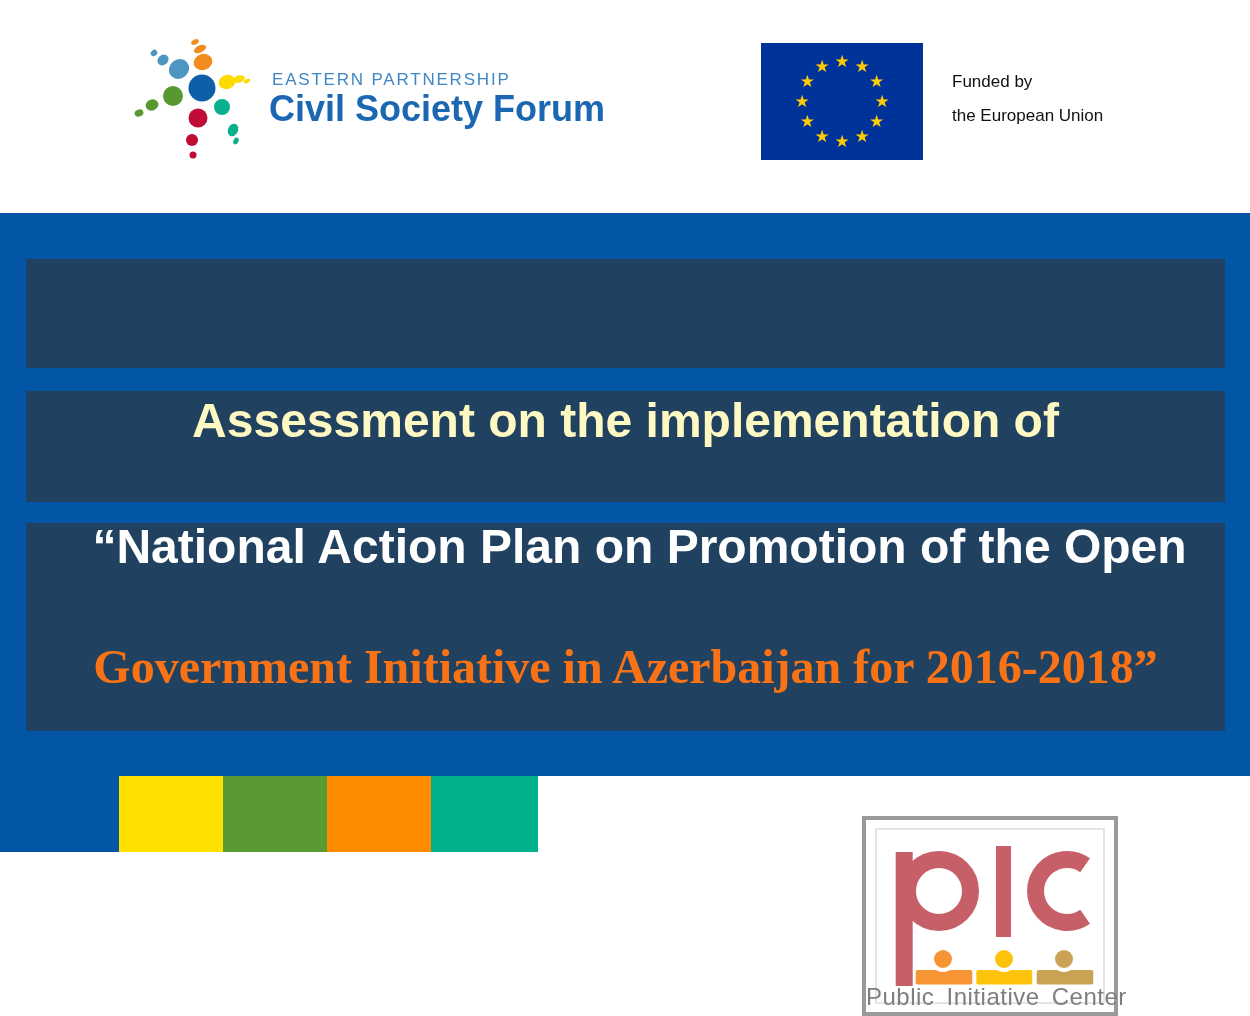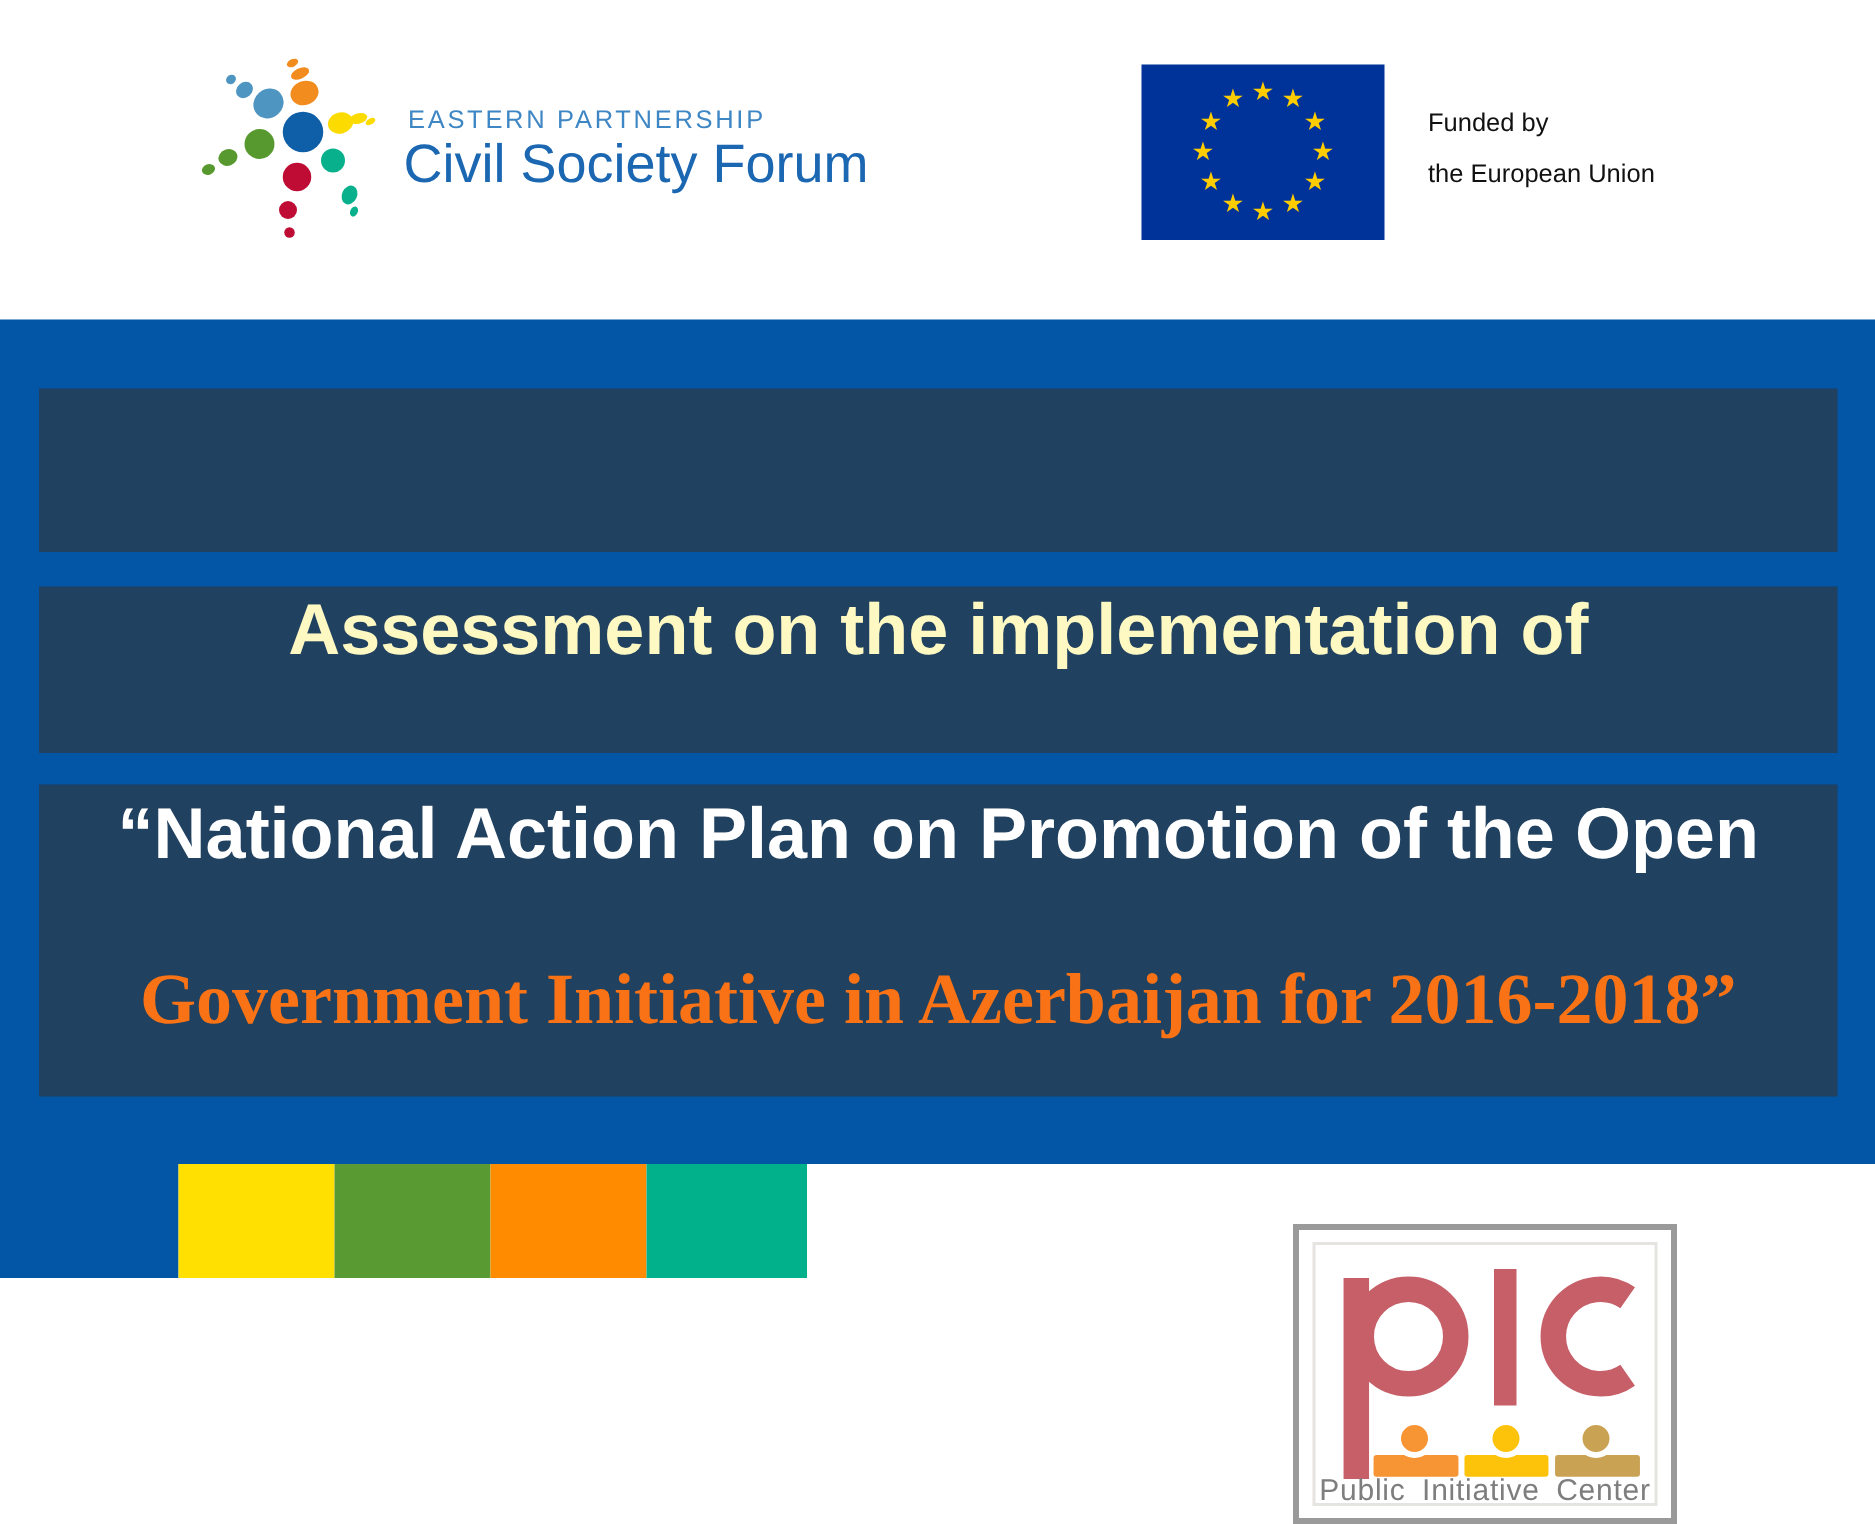--- a/index.html
+++ b/index.html
@@ -9,59 +9,59 @@
     font-family:"Liberation Sans",sans-serif;
   }
   
   .epcsf-logo-mark{position:absolute;left:120px;top:25px;width:150px;height:150px;}
   .epcsf-tagline{
     position:absolute;left:272px;top:70px;
     font-size:17px;letter-spacing:1.8px;color:#3F87C4;white-space:nowrap;
   }
   .epcsf-name{
     position:absolute;left:269px;top:88px;
-    font-size:36px;color:#1B67B2;white-space:nowrap;
+    font-size:36px;color:#1B67B2;white-space:nowrap;font-weight:bold;
   }
   .eu-flag{position:absolute;left:761px;top:43px;width:162px;height:117px;}
   .eu-star{
     position:absolute;font-size:17px;line-height:17px;
     transform:translate(-50%,-50%);
   }
   .eu-funded{position:absolute;left:952px;font-size:17px;color:#111111;white-space:nowrap;}
   .eu-funded.l1{top:72px;}
   .eu-funded.l2{top:106px;}
   
   .banner{position:absolute;left:0;top:213px;width:1250px;height:563px;}
   .navy-box{position:absolute;left:26px;width:1199px;}
   .box1{top:46px;height:109px;}
   .box2{top:178px;height:111px;}
   .box3{top:310px;height:208px;}
   .title-line{
     position:absolute;left:0;width:100%;text-align:center;
     color:#ffffff;font-weight:700;font-size:48px;line-height:48px;white-space:nowrap;
   }
   .box2 .title-line{top:6px;}
-  .box3 .l1{top:10px;}
+  .box3 .l1{top:0;padding-left:14px;}
   .box3 .l2{top:120px;}
   
   .color-strip{position:absolute;left:0;top:776px;height:76px;display:flex;}
   .strip-cell{height:76px;}
   
   .pic-box{
     position:absolute;left:862px;top:816px;width:256px;height:200px;
     box-sizing:border-box;border:4px solid #9A9A9A;background:#ffffff;
   }
   .pic-inner-frame{
     position:absolute;left:9px;right:9px;top:8px;bottom:8px;
     border:2px solid #E6E4E1;
   }
   .pic-svg{position:absolute;left:4px;top:4px;}
   .pic-caption{
     position:absolute;left:0;top:163px;width:100%;text-align:center;
-    font-size:20px;color:#7E7E7E;letter-spacing:0.5px;word-spacing:5px;white-space:nowrap;
+    font-size:24px;color:#7E7E7E;letter-spacing:0.5px;word-spacing:5px;white-space:nowrap;
   }
 </style>
 </head>
 <body>
 
 <div>
   <svg class="epcsf-logo-mark" viewBox="0 0 150 150" width="150" height="150">
 
     <ellipse cx="34" cy="28" rx="3.5" ry="3" fill="#4E96C1" transform="rotate(-40 34 28)"></ellipse>
     <ellipse cx="43" cy="35" rx="6" ry="5" fill="#4E96C1" transform="rotate(-40 43 35)"></ellipse>

